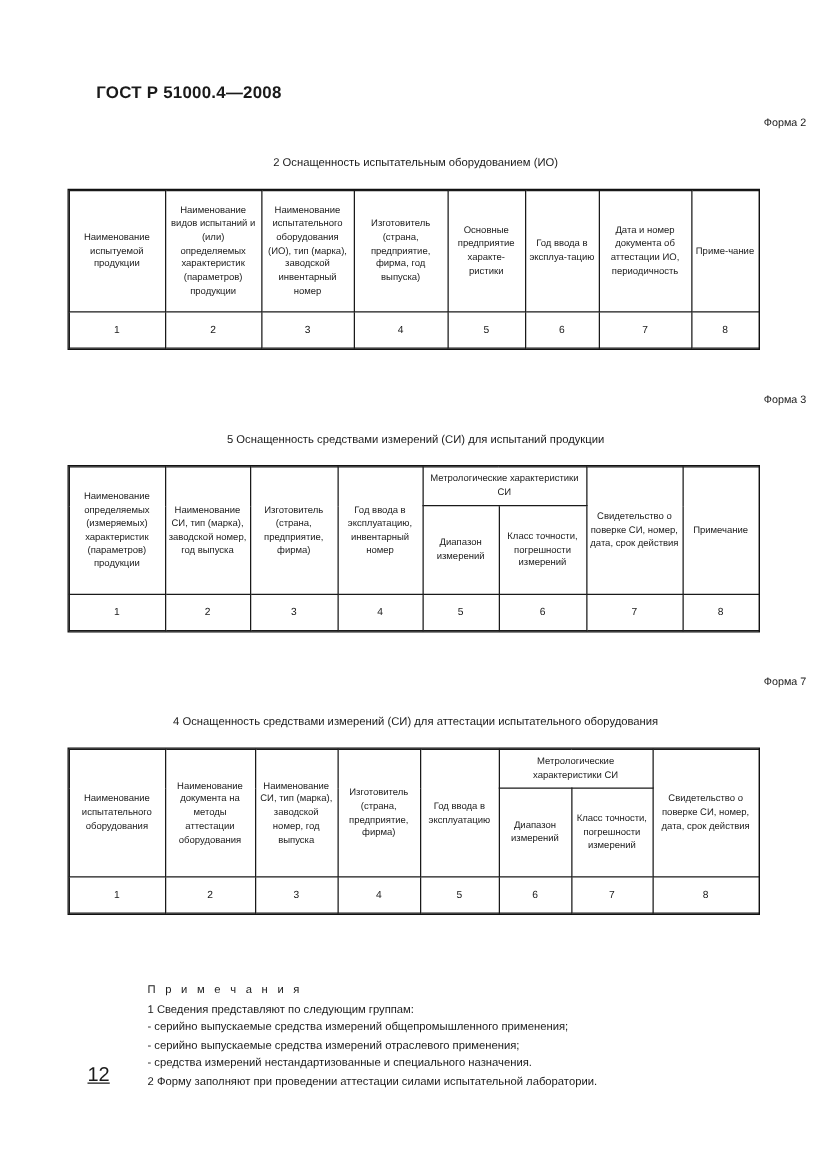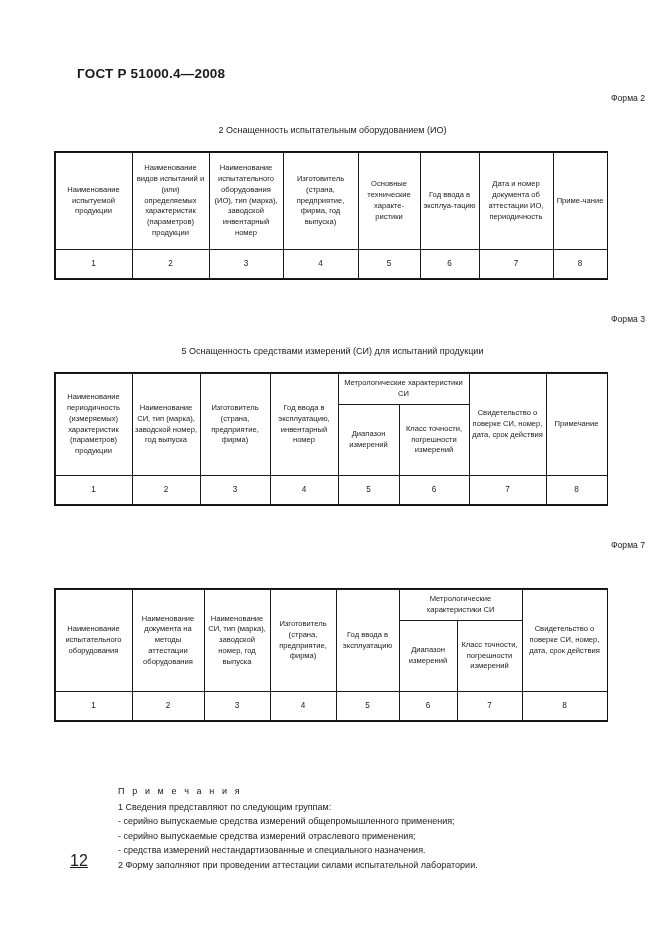--- a/index.html
+++ b/index.html
@@ -158,21 +158,21 @@
             <col style="width:59px">
             <col style="width:74px">
             <col style="width:54px">
         </colgroup>
         <tbody>
           <tr>
             <td class="hdr-cell">Наименование испытуемой продукции</td>
             <td class="hdr-cell">Наименование видов испытаний и (или) определяемых характеристик (параметров) продукции</td>
             <td class="hdr-cell">Наименование испытательного оборудования (ИО), тип (марка), заводской инвентарный номер</td>
             <td class="hdr-cell">Изготовитель (страна, предприятие, фирма, год выпуска)</td>
-            <td class="hdr-cell">Основные технические характе-ристики</td>
+            <td class="hdr-cell">Основные предприятие характе-ристики</td>
             <td class="hdr-cell">Год ввода в эксплуа-тацию</td>
             <td class="hdr-cell">Дата и номер документа об аттестации ИО, периодичность</td>
             <td class="hdr-cell">Приме-чание</td>
           </tr>
           <tr class="num-row">
             <td>1</td>
             <td>2</td>
             <td>3</td>
             <td>4</td>
             <td>5</td>
@@ -197,21 +197,21 @@
             <col style="width:68px">
             <col style="width:70px">
             <col style="width:68px">
           <col style="width:61px">
             <col style="width:70px">
             <col style="width:77px">
             <col style="width:61px">
         </colgroup>
         <tbody>
           <tr>
-            <td class="hdr-cell" rowspan="2">Наименование периодичность (измеряемых) характеристик (параметров) продукции</td>
+            <td class="hdr-cell" rowspan="2">Наименование определяемых (измеряемых) характеристик (параметров) продукции</td>
             <td class="hdr-cell" rowspan="2">Наименование СИ, тип (марка), заводской номер, год выпуска</td>
             <td class="hdr-cell" rowspan="2">Изготовитель (страна, предприятие, фирма)</td>
             <td class="hdr-cell" rowspan="2">Год ввода в эксплуатацию, инвентарный номер</td>
             <td class="group-head" colspan="2">Метрологические характеристики СИ</td>
             <td class="hdr-cell" rowspan="2">Свидетельство о поверке СИ, номер, дата, срок действия</td>
             <td class="hdr-cell" rowspan="2">Примечание</td>
           </tr>
           <tr>
             <td class="sub-head">Диапазон измерений</td>
             <td class="sub-head">Класс точности, погрешности измерений</td>
@@ -227,20 +227,21 @@
             <td>8</td>
           </tr>
         </tbody>
       </table>
     </div>
   </div>
 
   <div class="block" id="block-form4">
     <div class="form-label">Форма 7</div>
     <div class="caption-gap"></div>
+    <div class="section-caption">4  Оснащенность средствами измерений (СИ) для аттестации испытательного оборудования</div>
     <div style="height:17px"></div>
     <div class="tbl-wrap">
       <table class="form-table">
         <colgroup>
           <col style="width:77px">
             <col style="width:72px">
             <col style="width:66px">
             <col style="width:66px">
           <col style="width:63px">
             <col style="width:58px">

